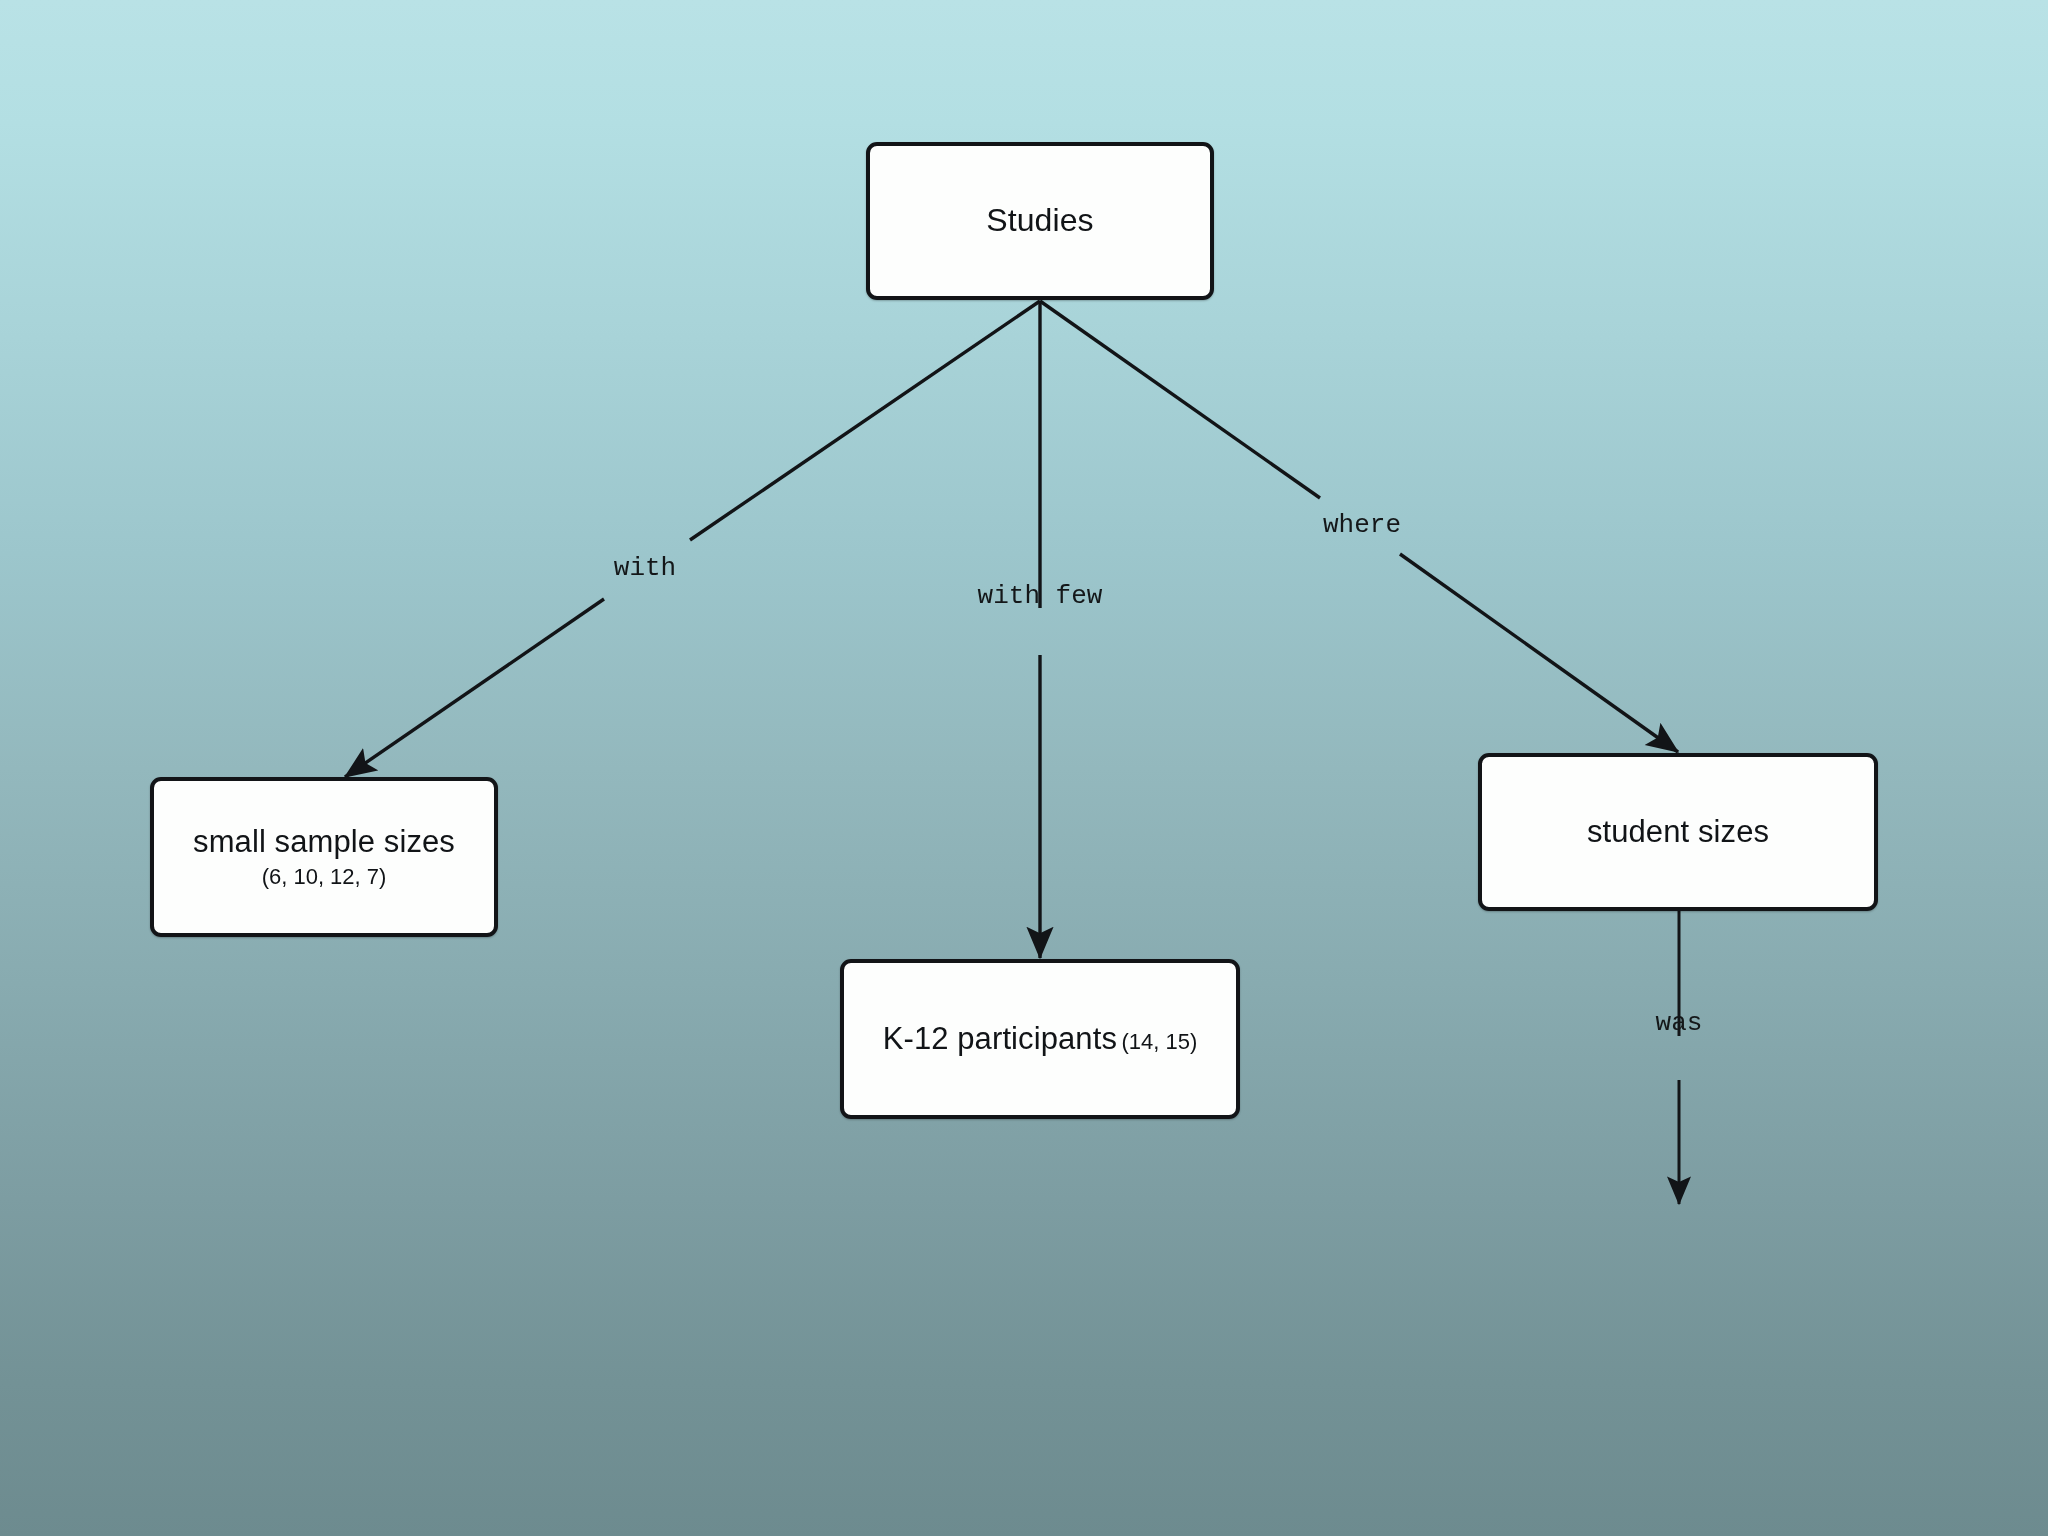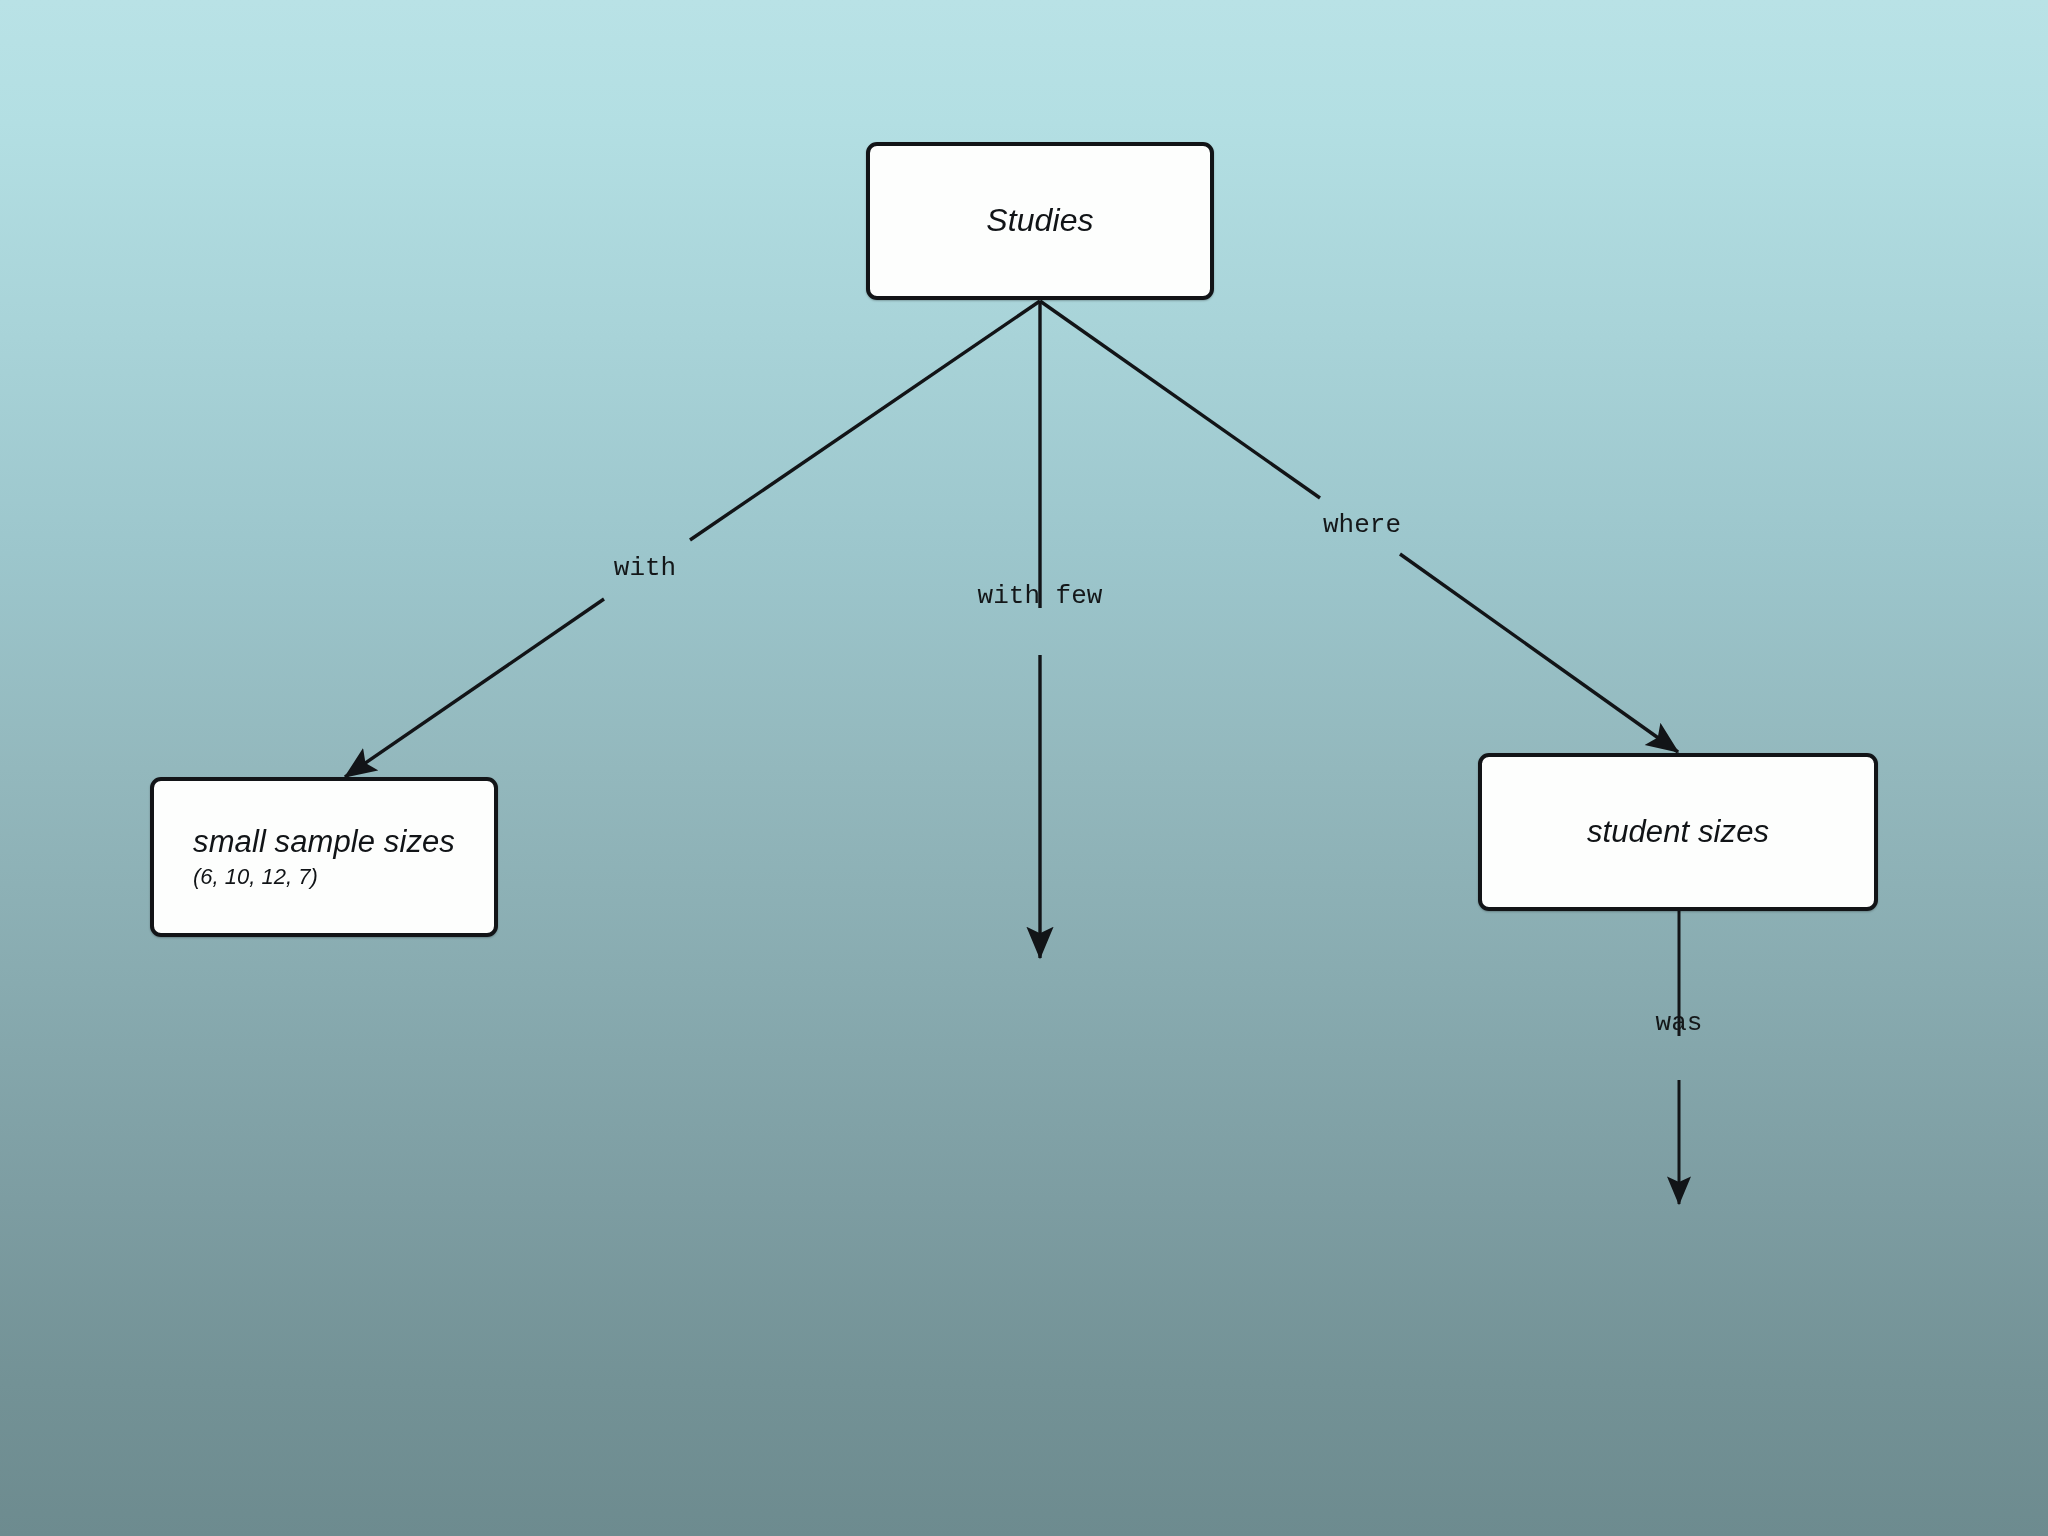--- a/index.html
+++ b/index.html
@@ -32,24 +32,23 @@
   }
   .node {
     position: absolute;
     box-sizing: border-box;
     background: #fdfefd;
     border: 4px solid #121417;
     border-radius: 11px;
     display: flex;
     align-items: center;
     justify-content: center;
-    text-align: left;
+    text-align: center;
     color: #111417;
     box-shadow: 0 1px 2px rgba(0,0,0,0.25);
-    font-style: italic;
   }
   .node-inner {
     padding: 0 14px;
     line-height: 1.22;
   }
   .n-title {
     font-size: 31px;
     letter-spacing: 0.1px;
   }
   .n-title.root { font-size: 32px; }
@@ -113,20 +112,26 @@
     </div>
   </div>
 
   <div class="node" id="node-small-sample-sizes" style="left: 150px; top: 777px; width: 348px; height: 160px;">
     <div class="node-inner">
       <span class="n-title">small sample sizes</span>
       <span class="n-refs-block">(6, 10, 12, 7)</span>
     </div>
   </div>
 
+  <div class="node" id="node-k12-participants" style="left: 840px; top: 959px; width: 400px; height: 160px;">
+    <div class="node-inner">
+      <span class="n-title">K-12 participants</span>
+      <span class="n-refs-inline">(14, 15)</span>
+    </div>
+  </div>
 
   <div class="node" id="node-student-data" style="left: 1478px; top: 753px; width: 400px; height: 158px;">
     <div class="node-inner">
       <span class="n-title">student sizes</span>
     </div>
   </div>
 
 
   <div class="edge-label" id="edge-label-with" style="left: 645px; top: 568px;">with</div>
   <div class="edge-label" id="edge-label-with-few" style="left: 1040px; top: 596px;">with few</div>

